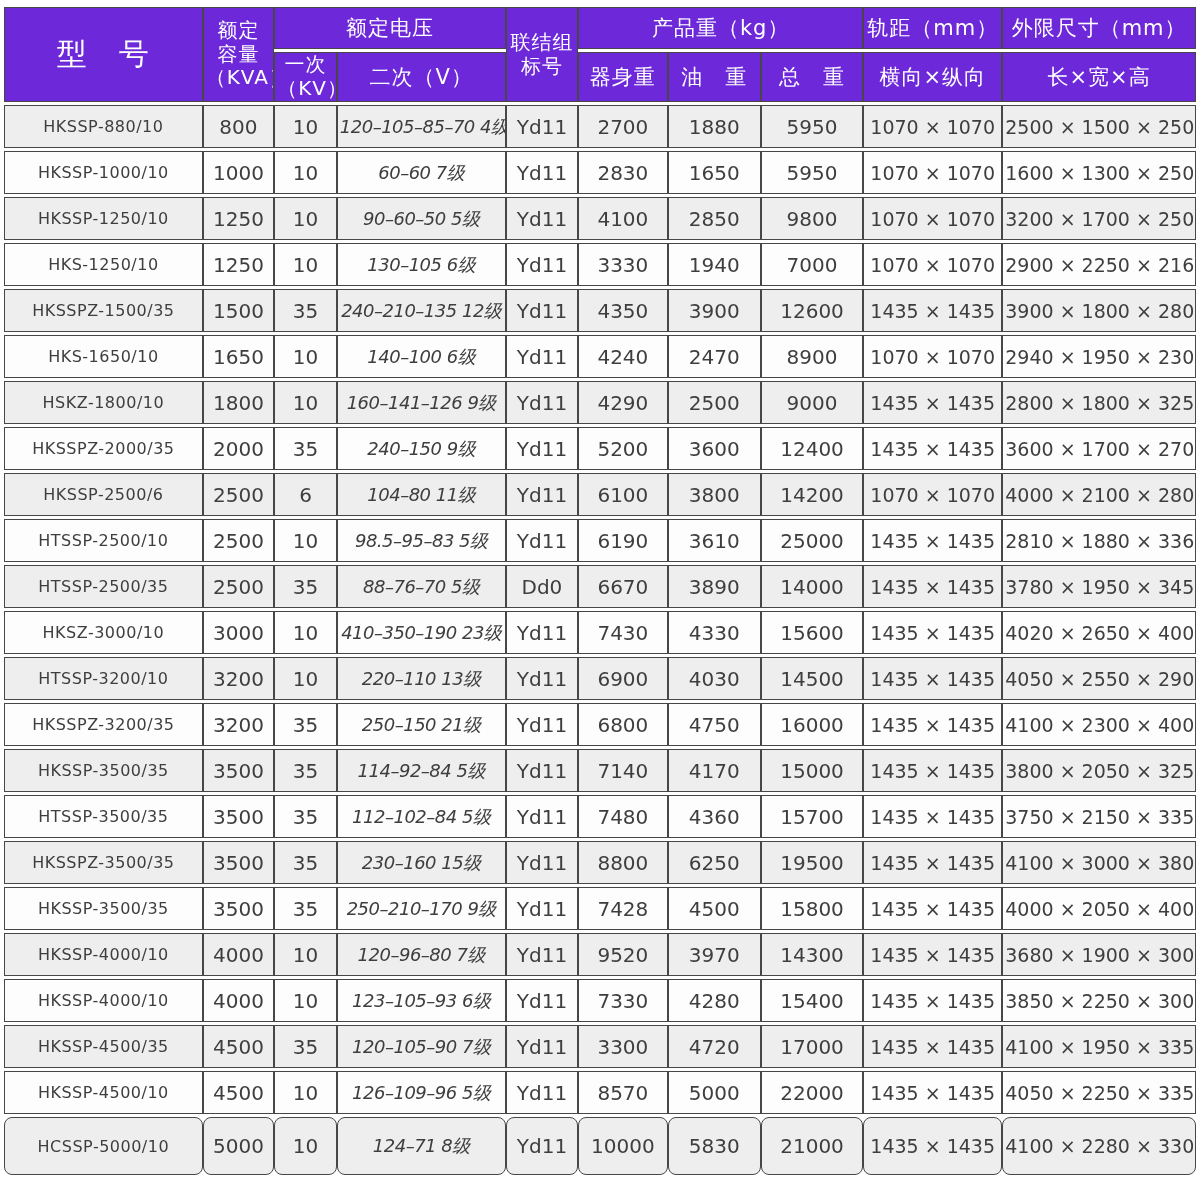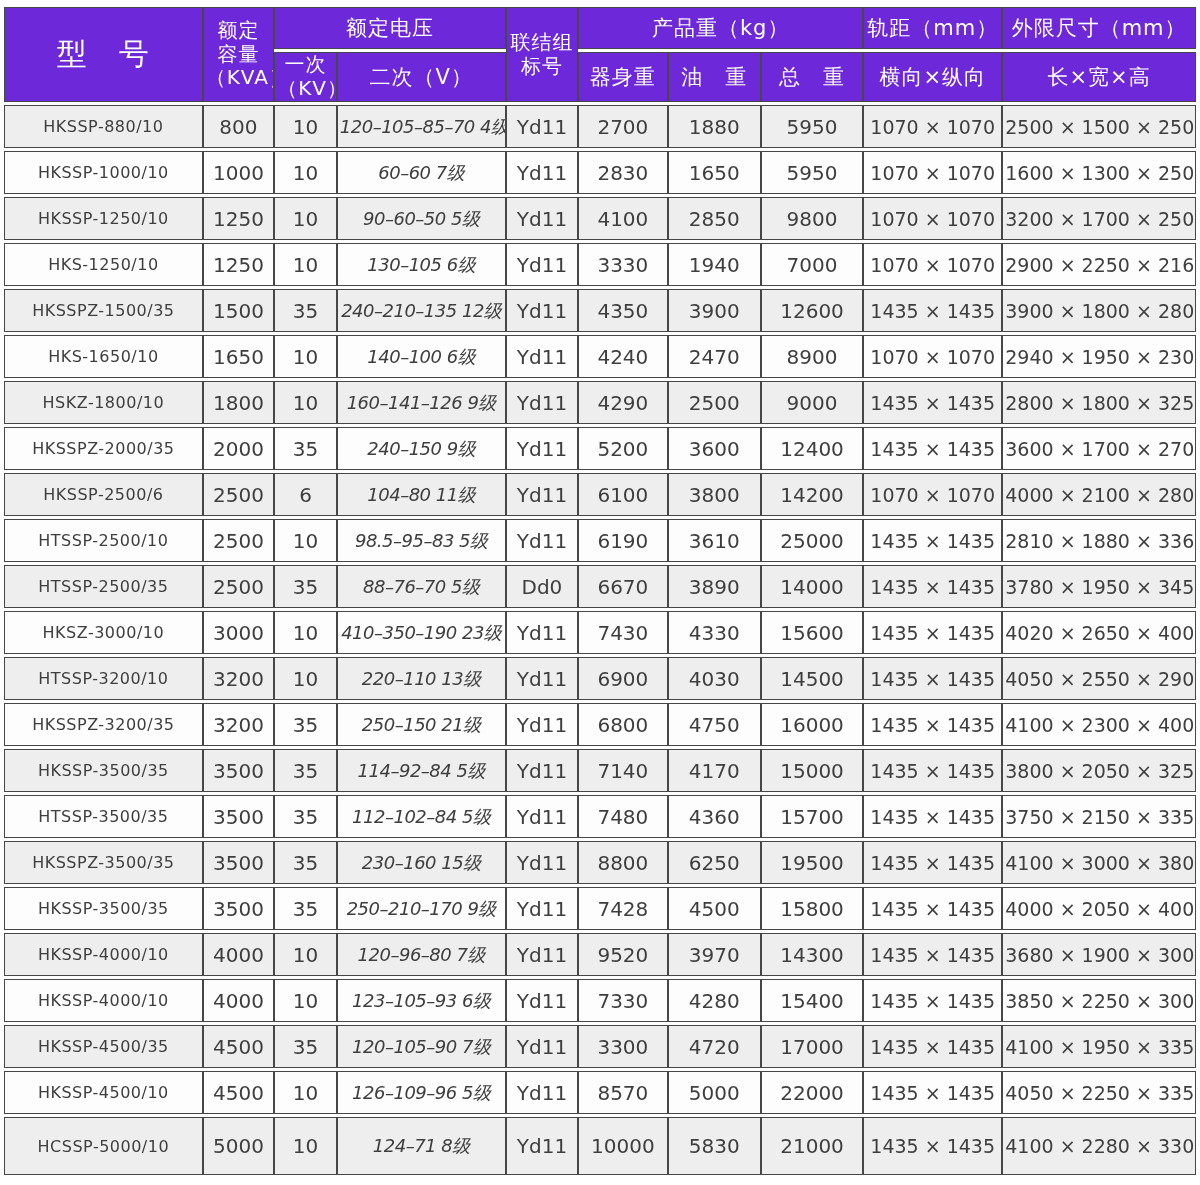--- a/index.html
+++ b/index.html
@@ -36,21 +36,21 @@
   thead tr.h2 th { height: 48px; }
   thead th .ln { display: block; line-height: 1.18; font-size: 20px; }
   th.model-h { font-size: 30px; font-family: Liberation Serif, serif; }
   tbody td {
     color: #3e3e3e;
     font-size: 20px;
     height: 41px;
     background: #fdfdfd;
   }
   tbody tr:nth-child(odd) td { background: #eeeeee; }
-  tbody tr:last-child td { height: 56px; }
+  tbody tr:last-child td { height: 56px; border-radius: 8px; }
   tbody td.cell-secondary_v { font-size: 18px; letter-spacing: -0.5px; font-style: italic; }
   tbody td.cell-gauge, tbody td.cell-dimensions { font-size: 19px; }
   tbody td.cell-model { font-size: 16px; letter-spacing: 0.5px; }
 </style>
 </head>
 <body>
 
 <div class="page">
   <table class="spec">
     <colgroup>

